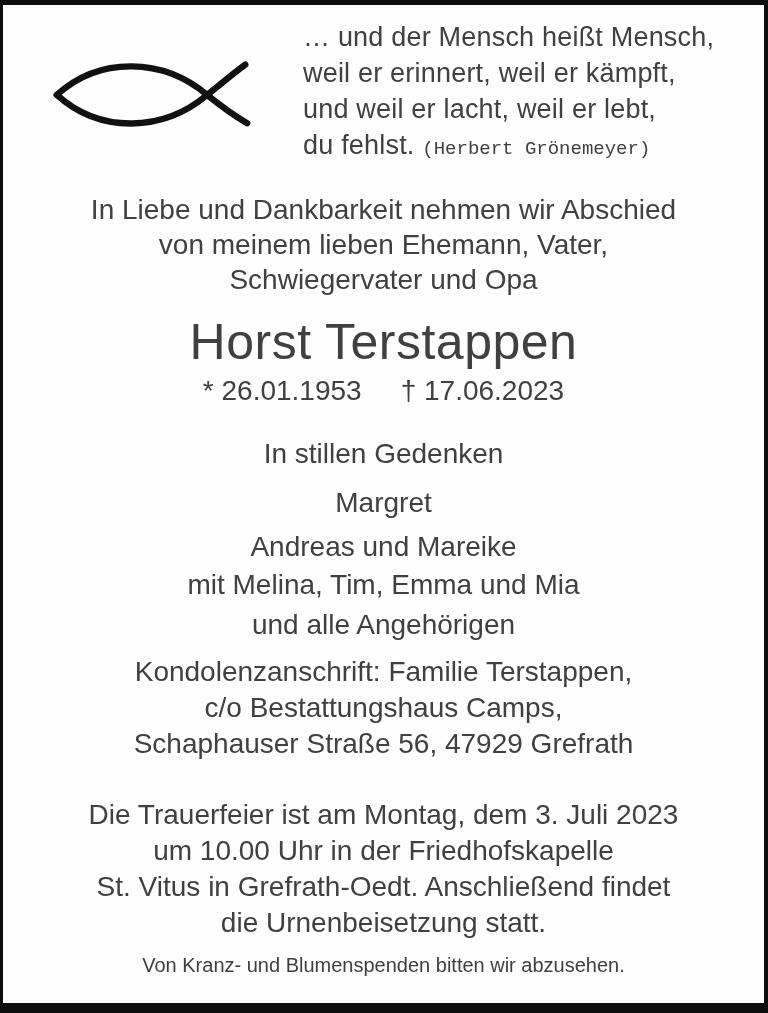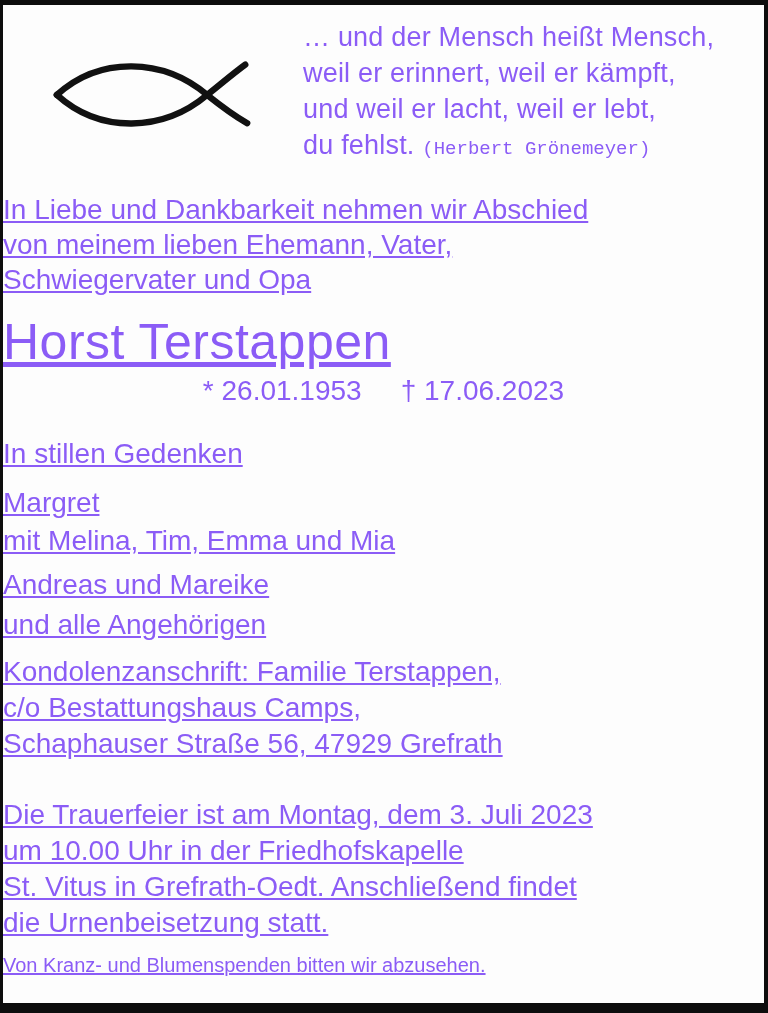--- a/index.html
+++ b/index.html
@@ -11,21 +11,21 @@
     position: relative;
     box-sizing: border-box;
     width: 768px;
     height: 1013px;
     background: #fdfdfd;
     border-style: solid;
     border-color: #0d0d0d;
     border-width: 5px 4px 10px 3px;
     overflow: hidden;
     font-family: "Liberation Sans", "DejaVu Sans", sans-serif;
-    color: #8b5cf6;
+    color: #404040;
   }
   
   .header {
     display: flex;
     align-items: flex-start;
     padding-top: 14px;
   }
   .fish-wrap {
     flex: 0 0 300px;
     display: flex;
@@ -41,21 +41,21 @@
     line-height: 36px;
     letter-spacing: 0.2px;
     padding-right: 8px;
   }
   .quote .attribution {
     font-size: 19px;
     letter-spacing: 0;
     font-family: Liberation Mono, monospace;
   }
   
-  .center { text-align: left; text-decoration: underline; }
+  .center { text-align: center; }
   .intro {
     margin-top: 25px;
     font-size: 28px;
     line-height: 35px;
   }
   .name {
     margin-top: 17px;
     font-size: 50px;
     line-height: 56px;
     letter-spacing: 0.5px;
@@ -126,22 +126,22 @@
   <div class="name center">Horst Terstappen</div>
 
   <div class="dates">
     <span>* 26.01.1953</span>
     <span>† 17.06.2023</span>
   </div>
 
   <div class="remembrance center">In stillen Gedenken</div>
 
   <div class="mourner m0 center">Margret</div>
+  <div class="mourner m1 center">Andreas und Mareike</div>
   <div class="mourner m2 center">mit Melina, Tim, Emma und Mia</div>
-  <div class="mourner m1 center">Andreas und Mareike</div>
   <div class="mourner m3 center">und alle Angehörigen</div>
 
   <div class="condolence center">
     <div>Kondolenzanschrift: Familie Terstappen,</div>
     <div>c/o Bestattungshaus Camps,</div>
     <div>Schaphauser Straße 56, 47929 Grefrath</div>
   </div>
 
   <div class="funeral center">
     <div>Die Trauerfeier ist am Montag, dem 3. Juli 2023</div>

